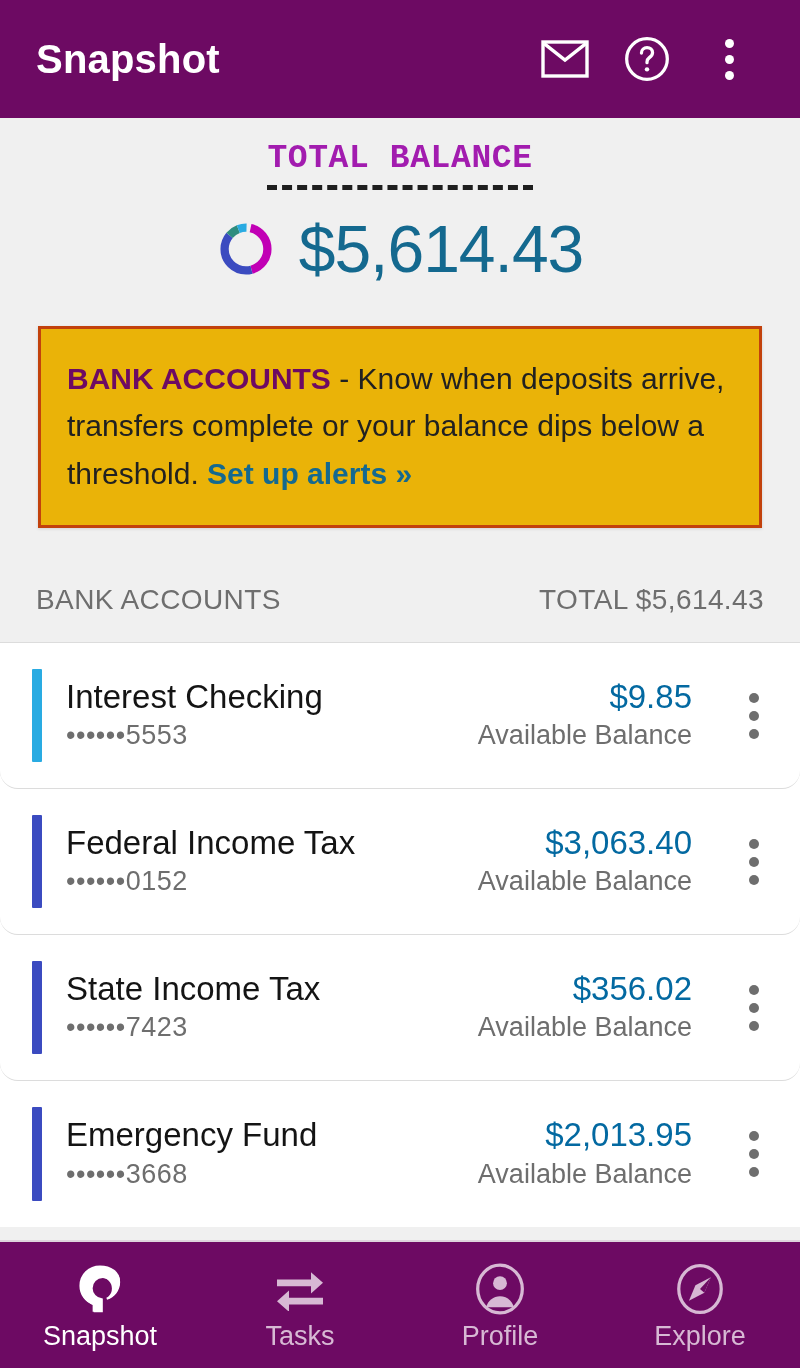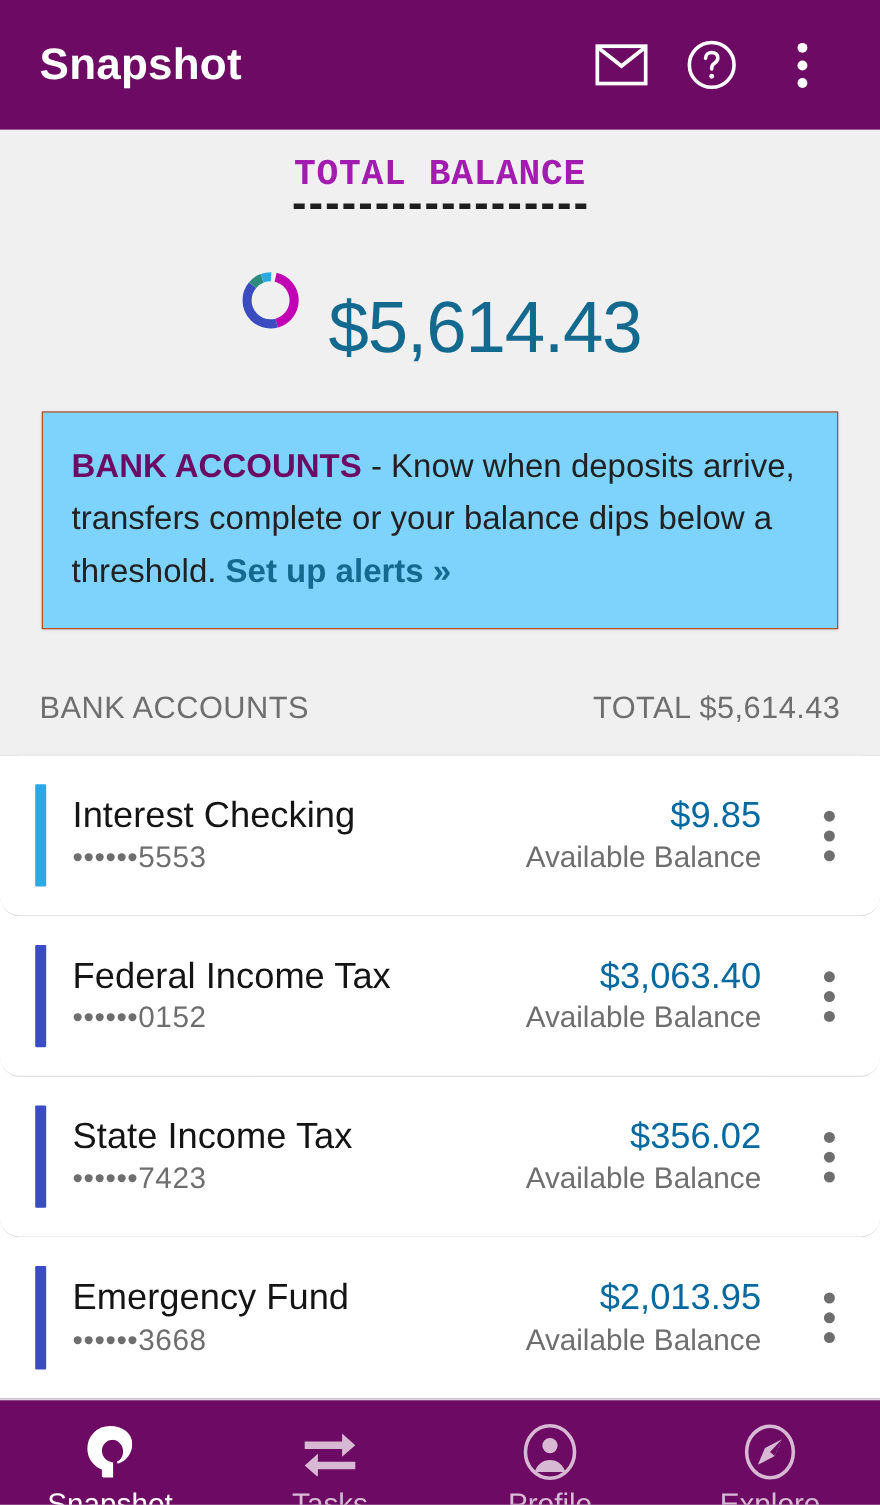--- a/index.html
+++ b/index.html
@@ -37,27 +37,27 @@
     font-size: 33px; font-weight: 700; color: #a21caf; letter-spacing: .6px;
     display: inline-block; padding-bottom: 8px;
     border-bottom: 5px dashed #1f1f1f;
     font-family: Liberation Mono, monospace;
   }
   .balance-row {
     margin-top: 26px; display: flex; align-items: center; justify-content: center; gap: 24px;
   }
   .donut { width: 58px; height: 58px; flex: 0 0 auto; }
   .balance-amount {
-    font-size: 66px; color: #14698F; font-weight: 400; line-height: 1; letter-spacing: -1px; margin-top: 48px;
+    font-size: 66px; color: #14698F; font-weight: 400; line-height: 1; letter-spacing: -1px;
   }
 
   
   .card-wrap { padding: 44px 38px 0 38px; flex: 0 0 auto; }
   .promo-card {
-    background: #7dd3fc; border: 1px solid #c2410c; padding: 26px 26px 28px 26px;
+    background: #eab308; border: 3px solid #c2410c; padding: 26px 26px 28px 26px;
     box-shadow: 0 1px 3px rgba(0,0,0,.13);
   }
   .promo-text {
     font-size: 30px; line-height: 1.58; color: #212121; font-weight: 400;
   }
   .promo-strong { color: #6D0A63; font-weight: 700; }
   .promo-link { color: #14698F; font-weight: 700; text-decoration: none; }
 
   
   .section-head {

